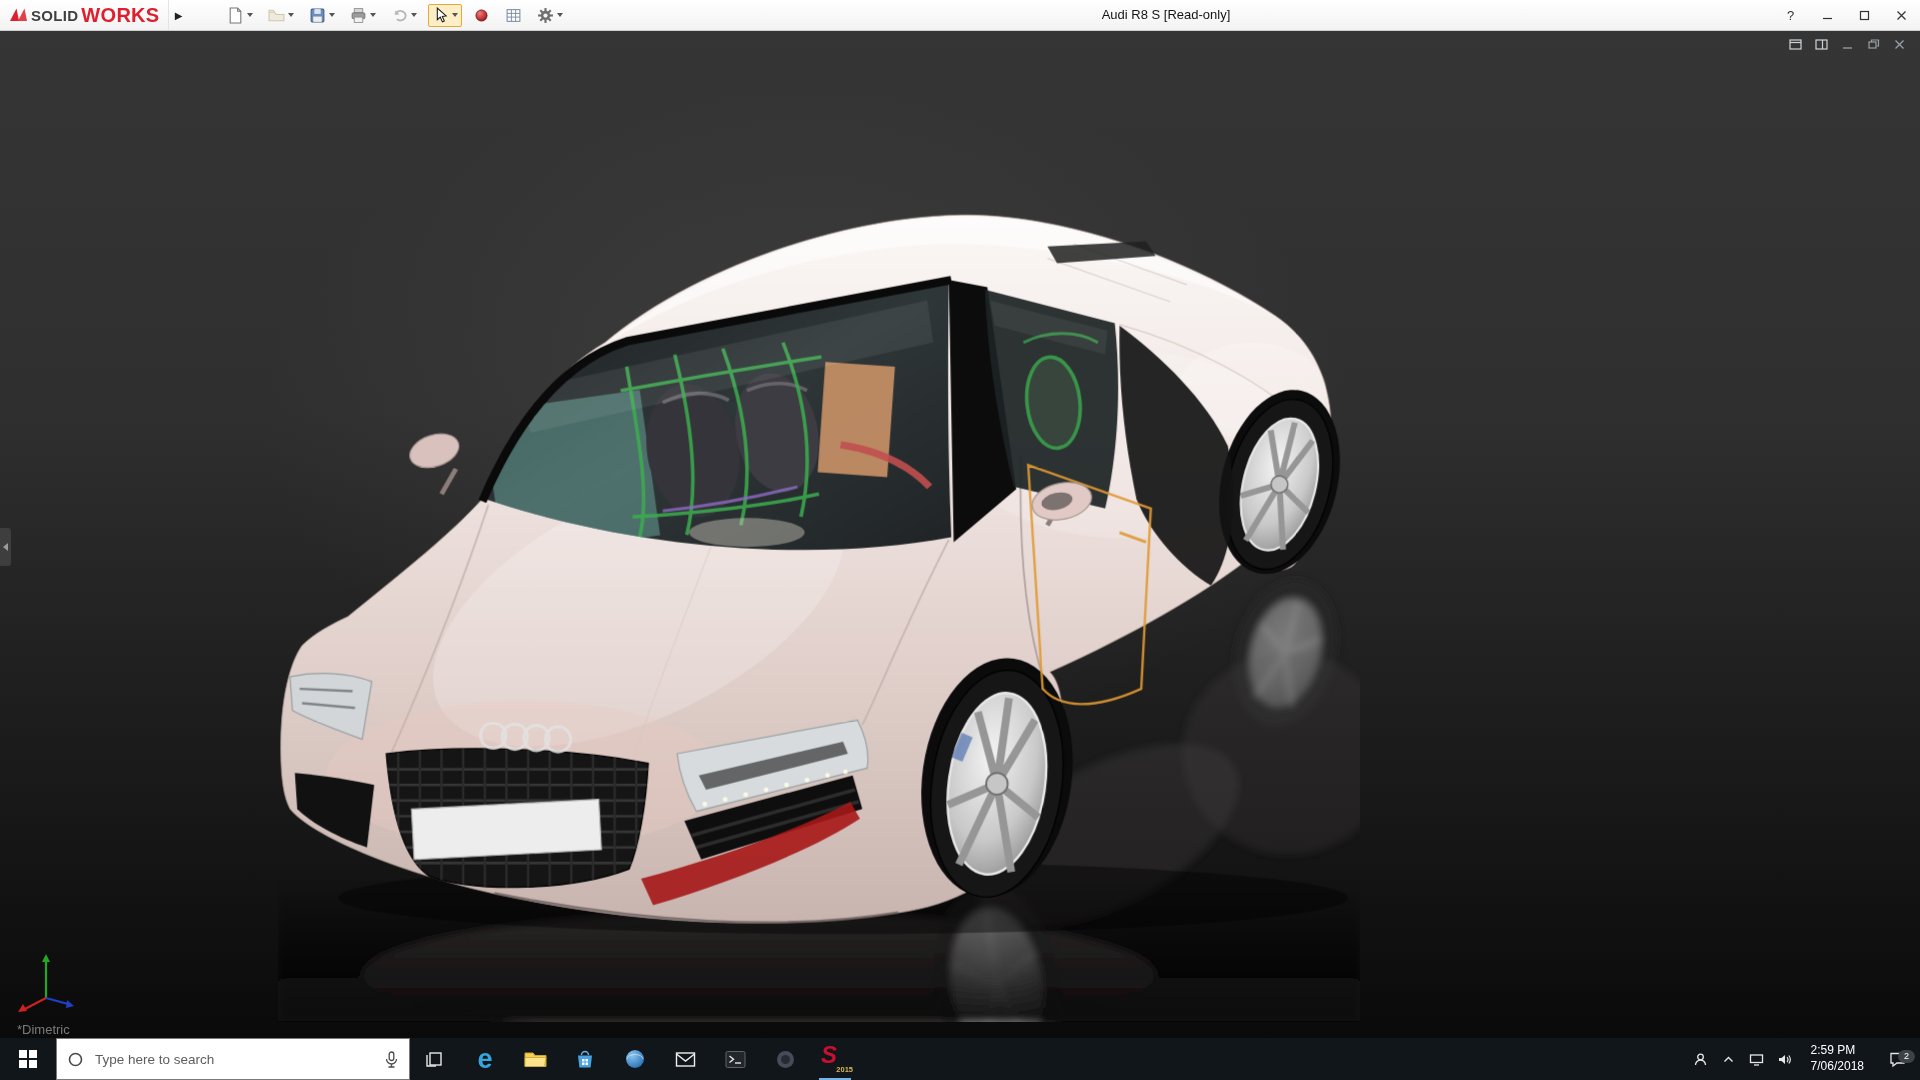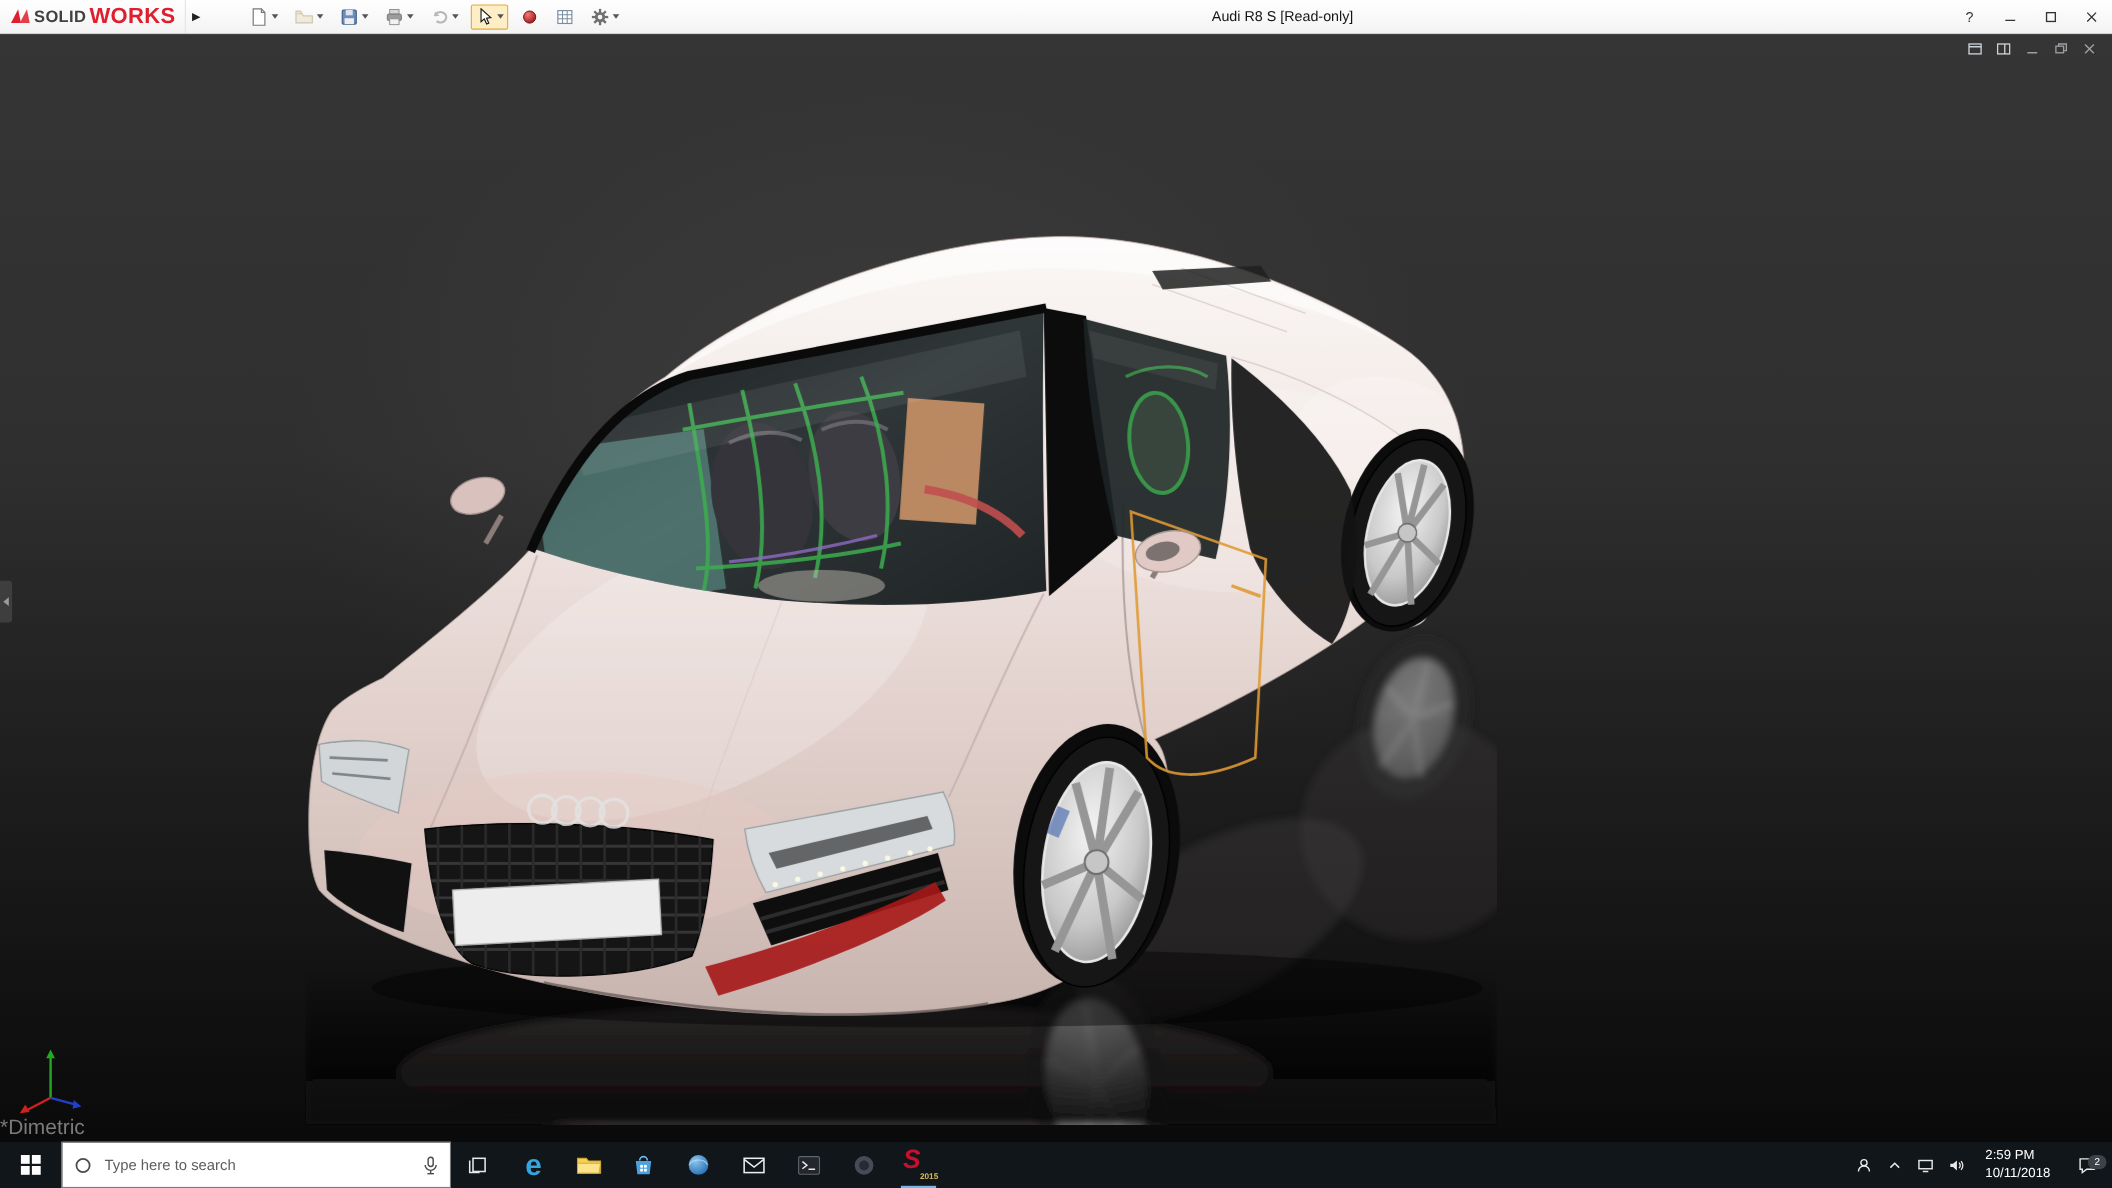--- a/index.html
+++ b/index.html
@@ -27,21 +27,21 @@
   
   .viewport{position:absolute;top:30px;left:0;width:1920px;height:1008px;overflow:hidden;
             background:linear-gradient(180deg,#353535 0%,#2f2f2f 38%,#1d1d1d 68%,#0a0a0a 100%)}
   .spot{position:absolute;inset:0;background:radial-gradient(ellipse 760px 470px at 42% 38%,rgba(130,130,130,.16),transparent 72%)}
   .doc-controls{position:absolute;top:8px;right:14px;display:flex;gap:13px;align-items:center}
   .doc-controls svg{width:13px;height:13px;display:block}
   .left-tab{position:absolute;left:0;top:498px;width:11px;height:38px;background:#3e3e3e;border-radius:0 3px 3px 0;
             display:flex;align-items:center;justify-content:center;cursor:pointer}
   .left-tab .chev{width:0;height:0;border-top:4px solid transparent;border-bottom:4px solid transparent;border-right:5px solid #9c9c9c}
   .triad{position:absolute;left:16px;bottom:26px}
-  .view-label{position:absolute;left:0;bottom:1px;color:#7b7b7b;font-size:19px}
+  .view-label{position:absolute;left:17px;bottom:1px;color:#7b7b7b;font-size:13px}
   .car-svg{position:absolute;left:278px;top:180px;width:1082px;height:812px}
 
   
   .taskbar{position:absolute;bottom:0;left:0;right:0;height:42px;background:#11161b;display:flex;align-items:stretch;z-index:10}
   .start{width:56px;display:flex;align-items:center;justify-content:center;cursor:pointer}
   .win-logo{display:grid;grid-template-columns:8px 8px;grid-template-rows:8px 8px;gap:2px}
   .win-logo div{background:#fdfdfd}
   .search-box{width:332px;background:#ffffff;display:flex;align-items:center;gap:9px;padding:0 10px;border:1px solid #7a7a7a}
   .search-box input{border:none;outline:none;flex:1;font-size:13.5px;color:#333;background:transparent;
                     font-family:"Liberation Sans",sans-serif}
@@ -495,21 +495,21 @@
         <rect x="1.5" y="3" width="12" height="7.5" fill="none" stroke="#e8e8e8" stroke-width="1.3"></rect>
         <path d="M5 13 h5" stroke="#e8e8e8" stroke-width="1.3"></path>
       </svg>
       <svg viewBox="0 0 15 15">
         <path d="M2 6 h2.5 L8 3 v9 L4.5 9 H2 Z" fill="#e8e8e8"></path>
         <path d="M10 5 a4 4 0 0 1 0 5 M11.8 3.5 a6.5 6.5 0 0 1 0 8" fill="none" stroke="#e8e8e8" stroke-width="1.2"></path>
       </svg>
     </div>
     <div class="clock">
       <div>2:59 PM</div>
-      <div>10/11/2018</div>
+      <div>7/06/2018</div>
     </div>
     <div class="action-center">
       <svg width="17" height="17" viewBox="0 0 17 17">
         <path d="M2 2.5 h13 v9.5 h-7 l-4 3 v-3 h-2 Z" fill="none" stroke="#e8e8e8" stroke-width="1.3"></path>
       </svg>
       <div class="badge">2</div>
     </div>
   </div>
 </div>
 

